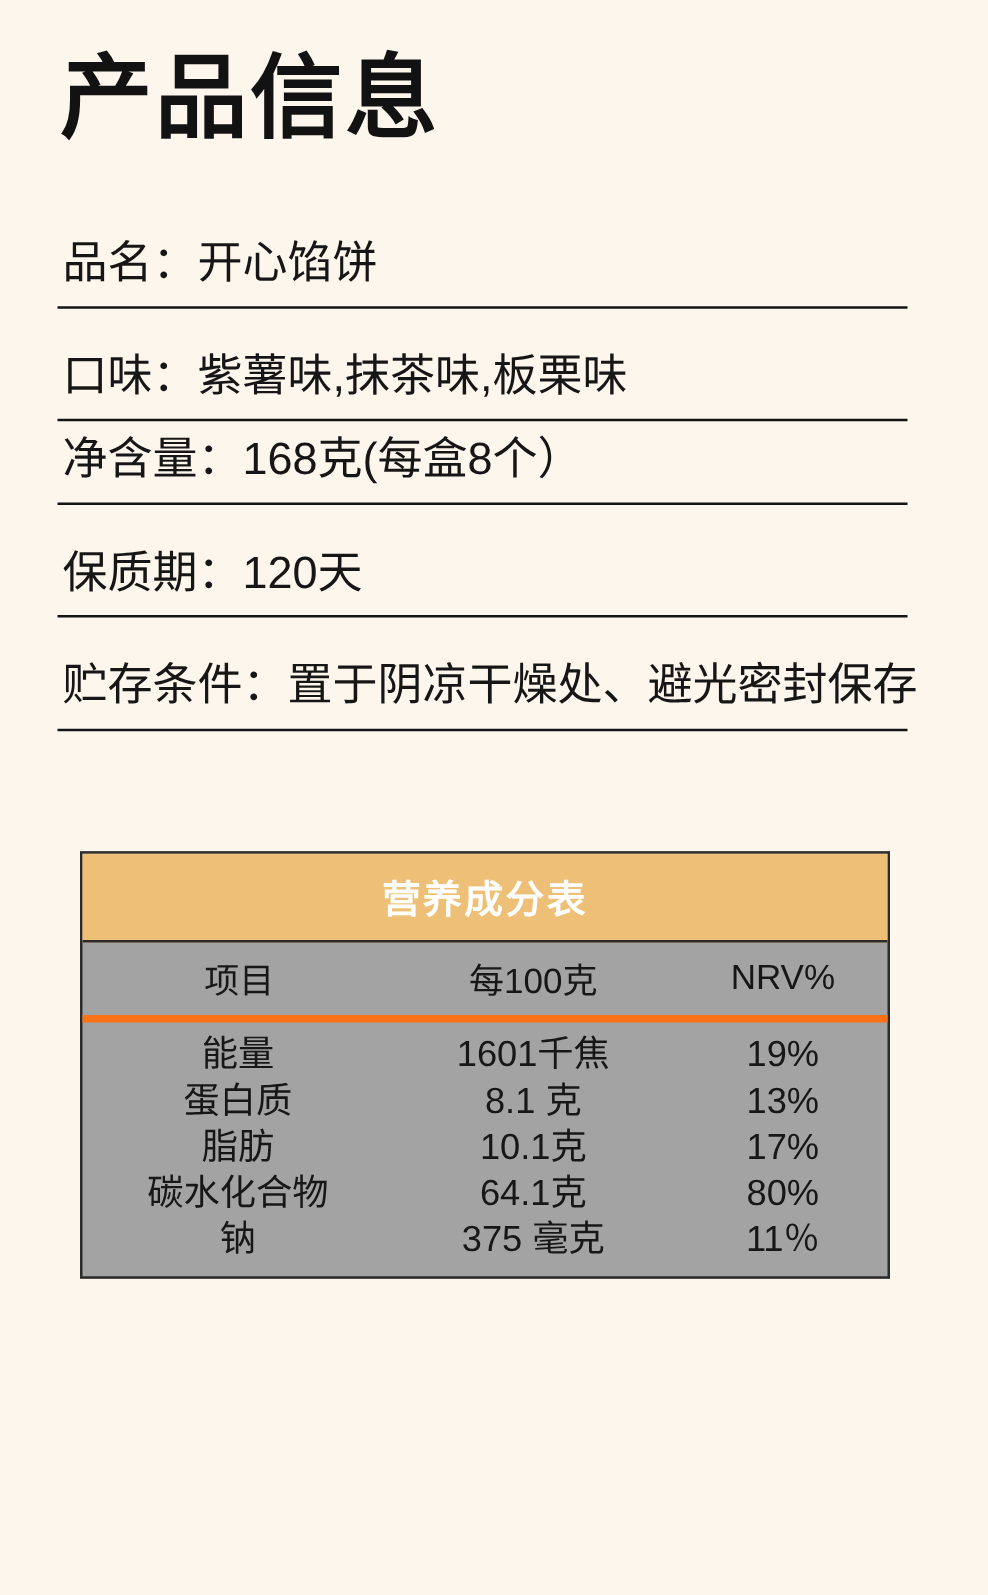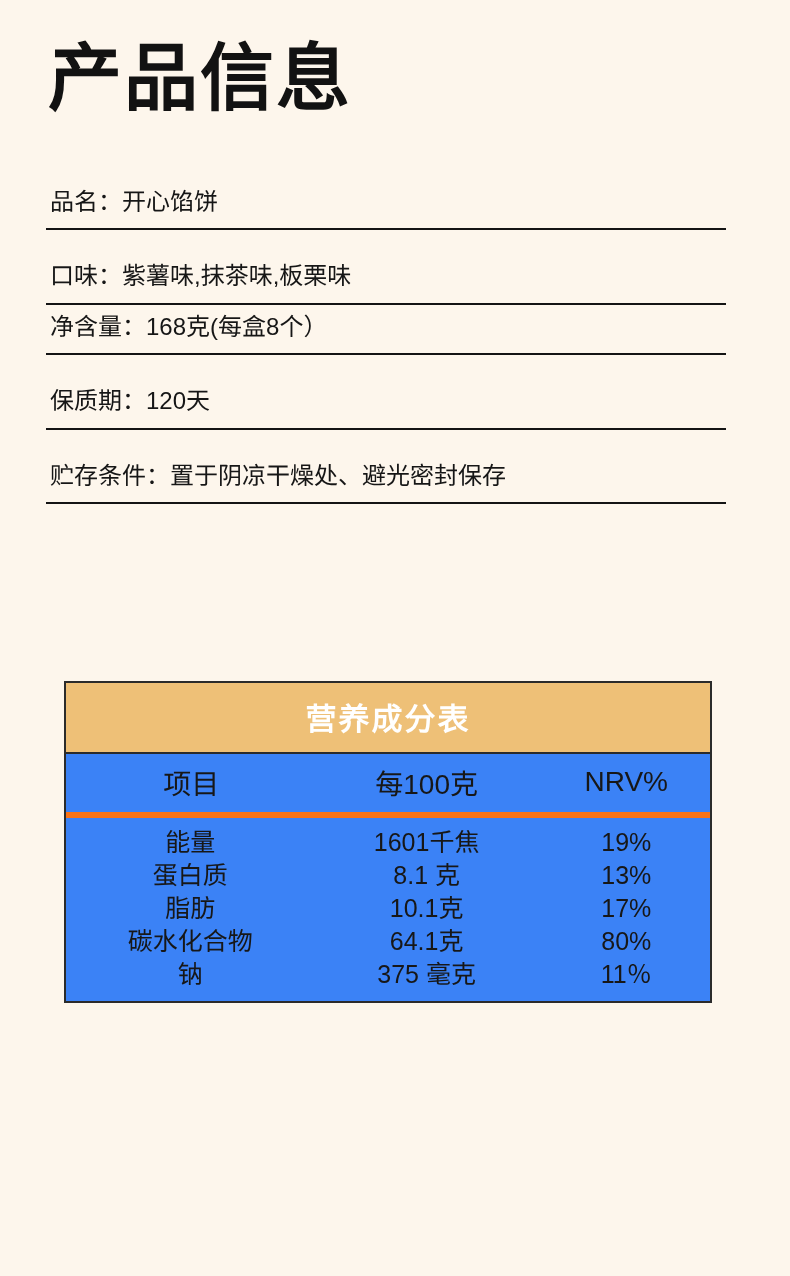--- a/index.html
+++ b/index.html
@@ -39,21 +39,21 @@
   
   .spec-list {
     position: absolute;
     left: 46px;
     top: 180px;
     width: 680px;
   }
   .spec-row {
     border-bottom: 2px solid #141414;
     padding: 6px 0 10px 4px;
-    font-size: 24px;
+    font-size: 36px;
     line-height: 1.35;
     color: #161616;
     white-space: nowrap;
   }
   .spec-row .label {
     letter-spacing: 0px;
   }
   .spec-row .value {
     letter-spacing: 0px;
   }
@@ -64,21 +64,21 @@
   .spec-row.r5 { margin-bottom: 0; }
 
   
   .nutrition {
     position: absolute;
     left: 64px;
     top: 681px;
     width: 648px;
     border: 2px solid #2b2b2b;
     box-sizing: border-box;
-    background: #3b82f6;
+    background: #a3a3a3;
   }
   .nutrition-title {
     background: #eec077;
     color: #ffffff;
     text-align: center;
     font-size: 31px;
     font-weight: 700;
     letter-spacing: 2px;
     padding: 11px 0 13px 0;
     border-bottom: 2px solid #2b2b2b;
@@ -94,21 +94,21 @@
   .nutrition-head .c1 { width: 38%; text-align: center; padding-left: 6px; box-sizing: border-box;}
   .nutrition-head .c2 { width: 36%; text-align: center; }
   .nutrition-head .c3 { width: 26%; text-align: center; }
 
   .nutrition-body {
     padding: 8px 0 10px 0;
   }
   .nrow {
     display: flex;
     align-items: baseline;
-    font-size: 25px;
+    font-size: 29px;
     color: #171717;
     line-height: 1.0;
     padding: 4px 0;
   }
   .nrow .c1 {
     width: 38%;
     text-align: center;
     padding-left: 4px;
     box-sizing: border-box;
   }

